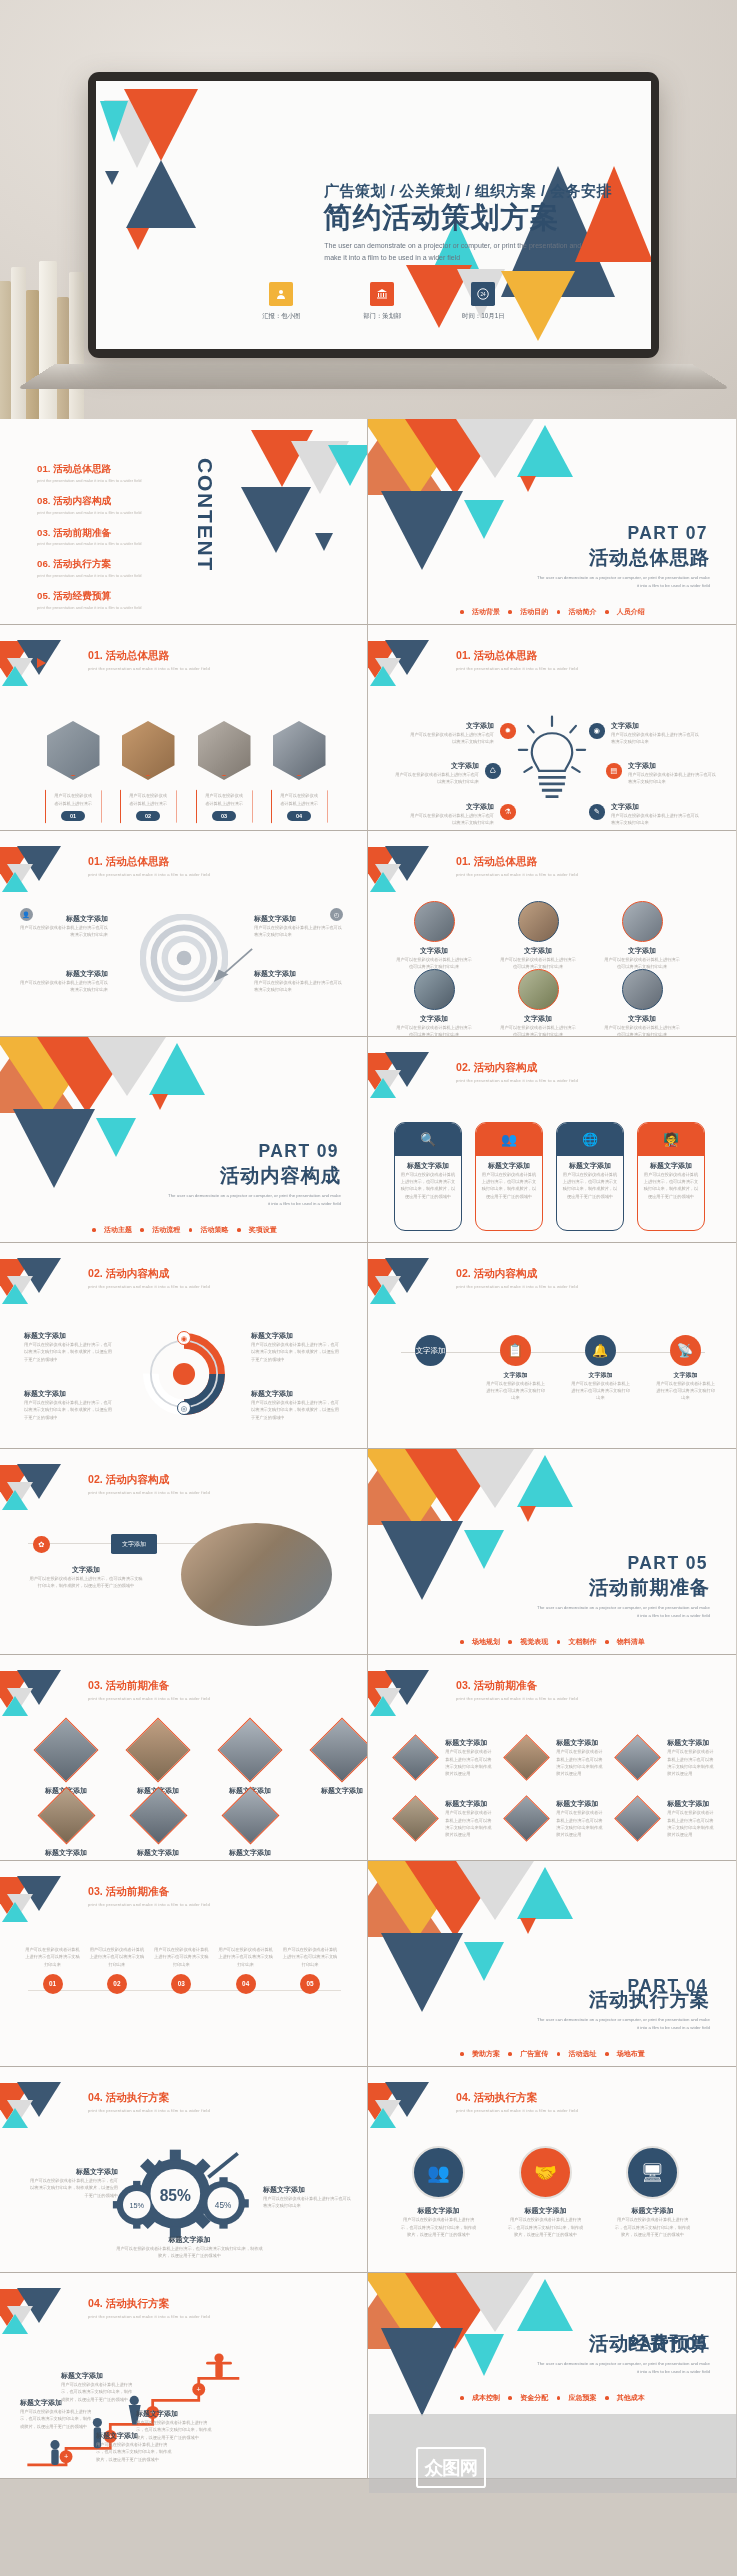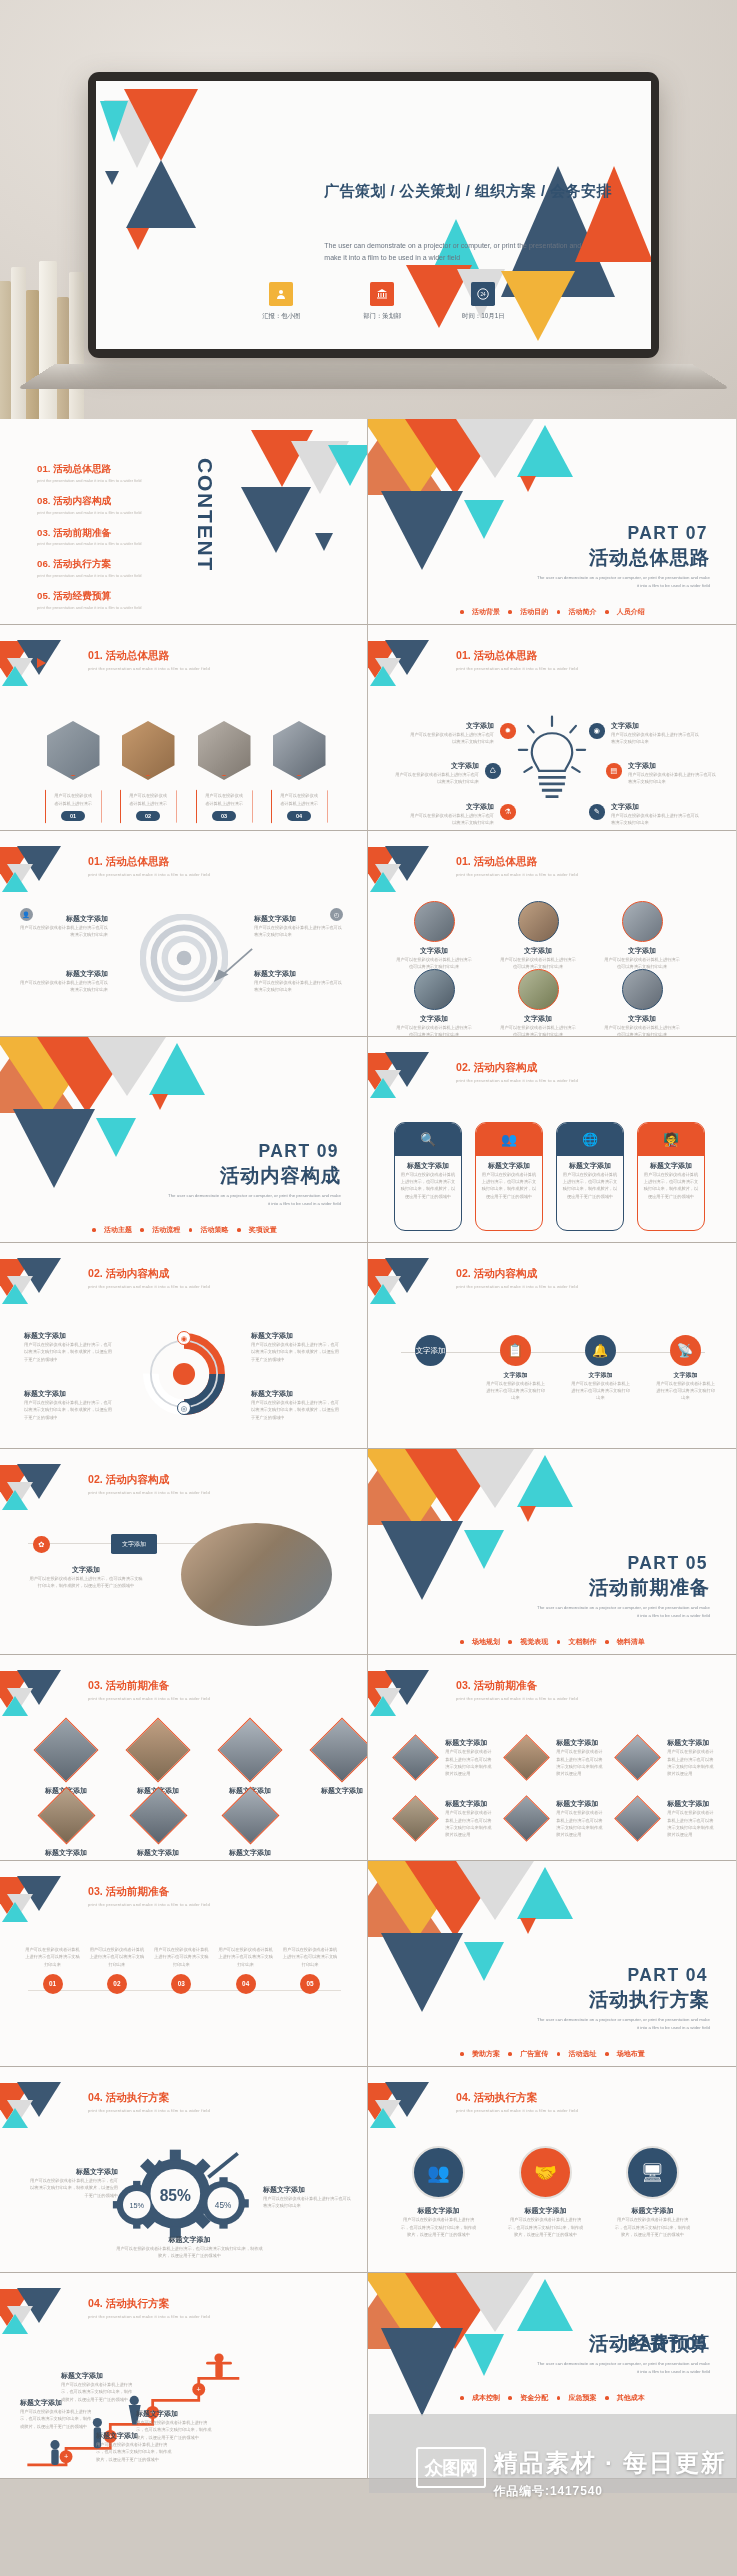--- a/index.html
+++ b/index.html
@@ -180,20 +180,21 @@
         <div class="tri" style="left:31px;top:147px;border-left:11px solid transparent;border-right:11px solid transparent;border-top:22px solid #e8542a;"></div>
 
         <div class="tri" style="left:405px;top:85px;border-left:57px solid transparent;border-right:57px solid transparent;border-bottom:131px solid #3c5772;"></div>
         <div class="tri" style="left:479px;top:85px;border-left:39px solid transparent;border-right:39px solid transparent;border-bottom:96px solid #e8542a;"></div>
         <div class="tri" style="left:332px;top:138px;border-left:28px solid transparent;border-right:28px solid transparent;border-bottom:61px solid #3fd0d4;"></div>
         <div class="tri" style="left:310px;top:184px;border-left:33px solid transparent;border-right:33px solid transparent;border-top:63px solid #e8542a;"></div>
         <div class="tri" style="left:361px;top:188px;border-left:24px solid transparent;border-right:24px solid transparent;border-top:50px solid #dcdcdc;"></div>
         <div class="tri" style="left:405px;top:190px;border-left:37px solid transparent;border-right:37px solid transparent;border-top:70px solid #f2b339;"></div>
 
         <div class="cover-kicker">广告策划 / 公关策划 / 组织方案 / 会务安排</div>
+        <div class="cover-title">简约活动策划方案</div>
         <div class="cover-sub">The user can demonstrate on a projector or computer, or print the presentation and make it into a film to be used in a wider field</div>
 
         <div class="cover-meta">
           <div class="meta-item">
             <div class="meta-box" style="background:#f2b339;">
               <svg width="12" height="12" viewBox="0 0 24 24" fill="#fff">
                   <circle cx="12" cy="8" r="4"></circle>
                   <path d="M4 22c0-5 4-8 8-8s8 3 8 8z"></path>
                 </svg>
             </div>
@@ -818,21 +819,21 @@
 
       <div class="slide">
         <div class="tri" style="left:-28px;top:0px;border-left:52px solid transparent;border-right:52px solid transparent;border-bottom:76px solid #e07a4e;"></div>
         <div class="tri" style="left:-5.5px;top:0px;border-left:53px solid transparent;border-right:53px solid transparent;border-top:79px solid #f2b339;"></div>
         <div class="tri" style="left:37px;top:0px;border-left:50px solid transparent;border-right:50px solid transparent;border-top:76px solid #e8542a;"></div>
         <div class="tri" style="left:88px;top:0px;border-left:39px solid transparent;border-right:39px solid transparent;border-top:59px solid #dcdcdc;"></div>
         <div class="tri" style="left:149px;top:5.5px;border-left:28px solid transparent;border-right:28px solid transparent;border-bottom:52px solid #3fd0d4;"></div>
         <div class="tri" style="left:152px;top:57px;border-left:8.3px solid transparent;border-right:8.3px solid transparent;border-top:16.6px solid #e8542a;"></div>
         <div class="tri" style="left:13px;top:72px;border-left:41px solid transparent;border-right:41px solid transparent;border-top:79px solid #3c5772;"></div>
         <div class="tri" style="left:96px;top:81px;border-left:20px solid transparent;border-right:20px solid transparent;border-top:39px solid #3fd0d4;"></div>
-        <div class="part-no" style="right:28px;top:104px;">PART 04</div>
+        <div class="part-no" style="right:28px;top:115px;">PART 04</div>
         <div class="part-title" style="right:26px;top:125px;">活动执行方案</div>
         <div class="part-sub" style="right:26px;top:155px;width:175px;">The user can demonstrate on a projector or computer, or print the presentation and make it into a film to be used in a wider field</div>
         <div class="part-tags" style="left:92px;top:188px;">
           <span class="dot"></span>
             <span class="tag">赞助方案</span>
           <span class="dot"></span>
             <span class="tag">广告宣传</span>
           <span class="dot"></span>
             <span class="tag">活动选址</span>
           <span class="dot"></span>
@@ -1007,20 +1008,16 @@
             <span class="tag">其他成本</span>
         </div>
       </div>
     </div>
 
   </div>
 
   <div class="wm-band"></div>
   <div class="watermark">
     <div class="wm-logo">众图网</div>
-    <div>
-      <div class="wm-main">精品素材 · 每日更新</div>
-      <div class="wm-sub">作品编号:1417540</div>
-    </div>
   </div>
 
 </div>
 
 
 </body></html>

